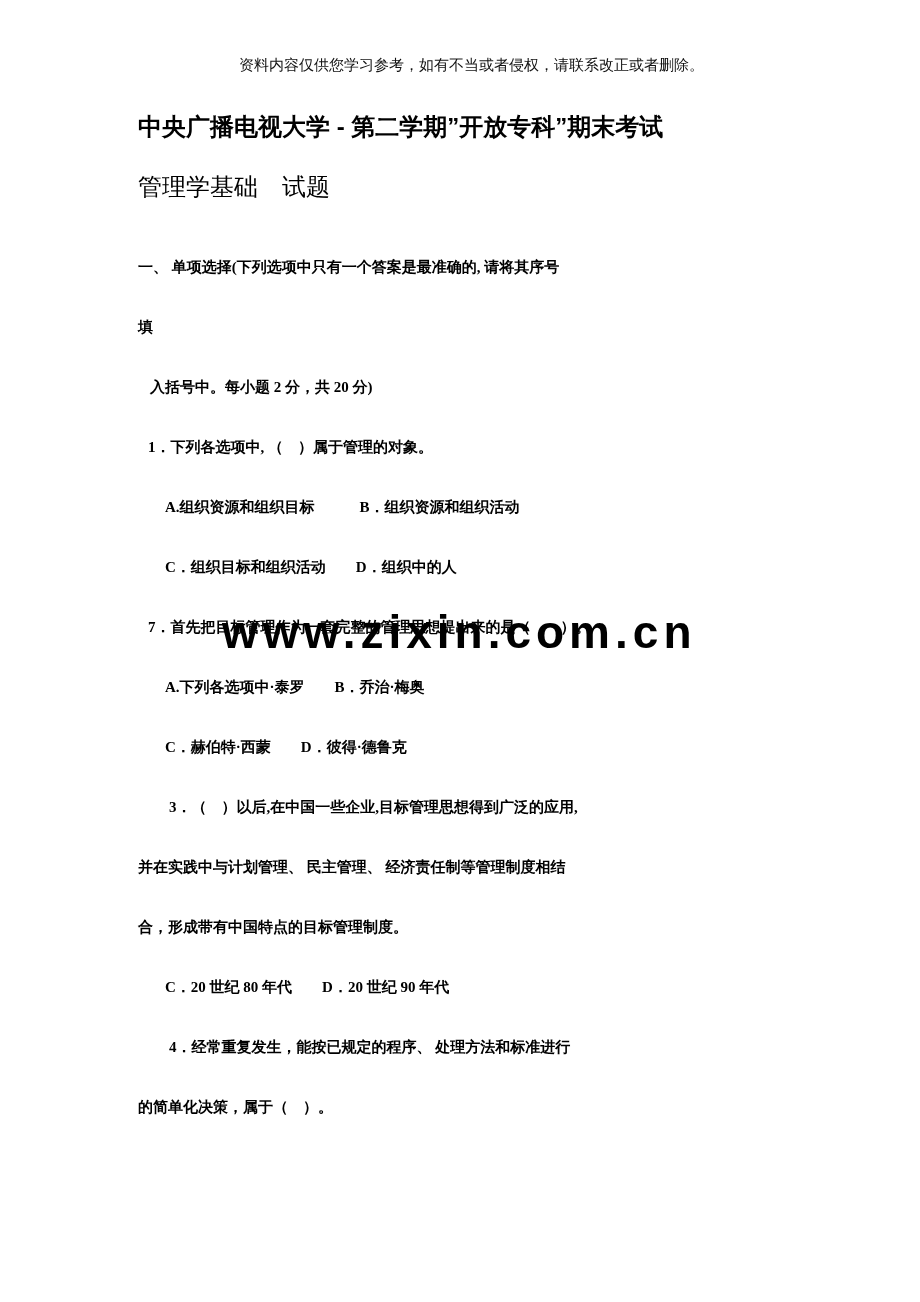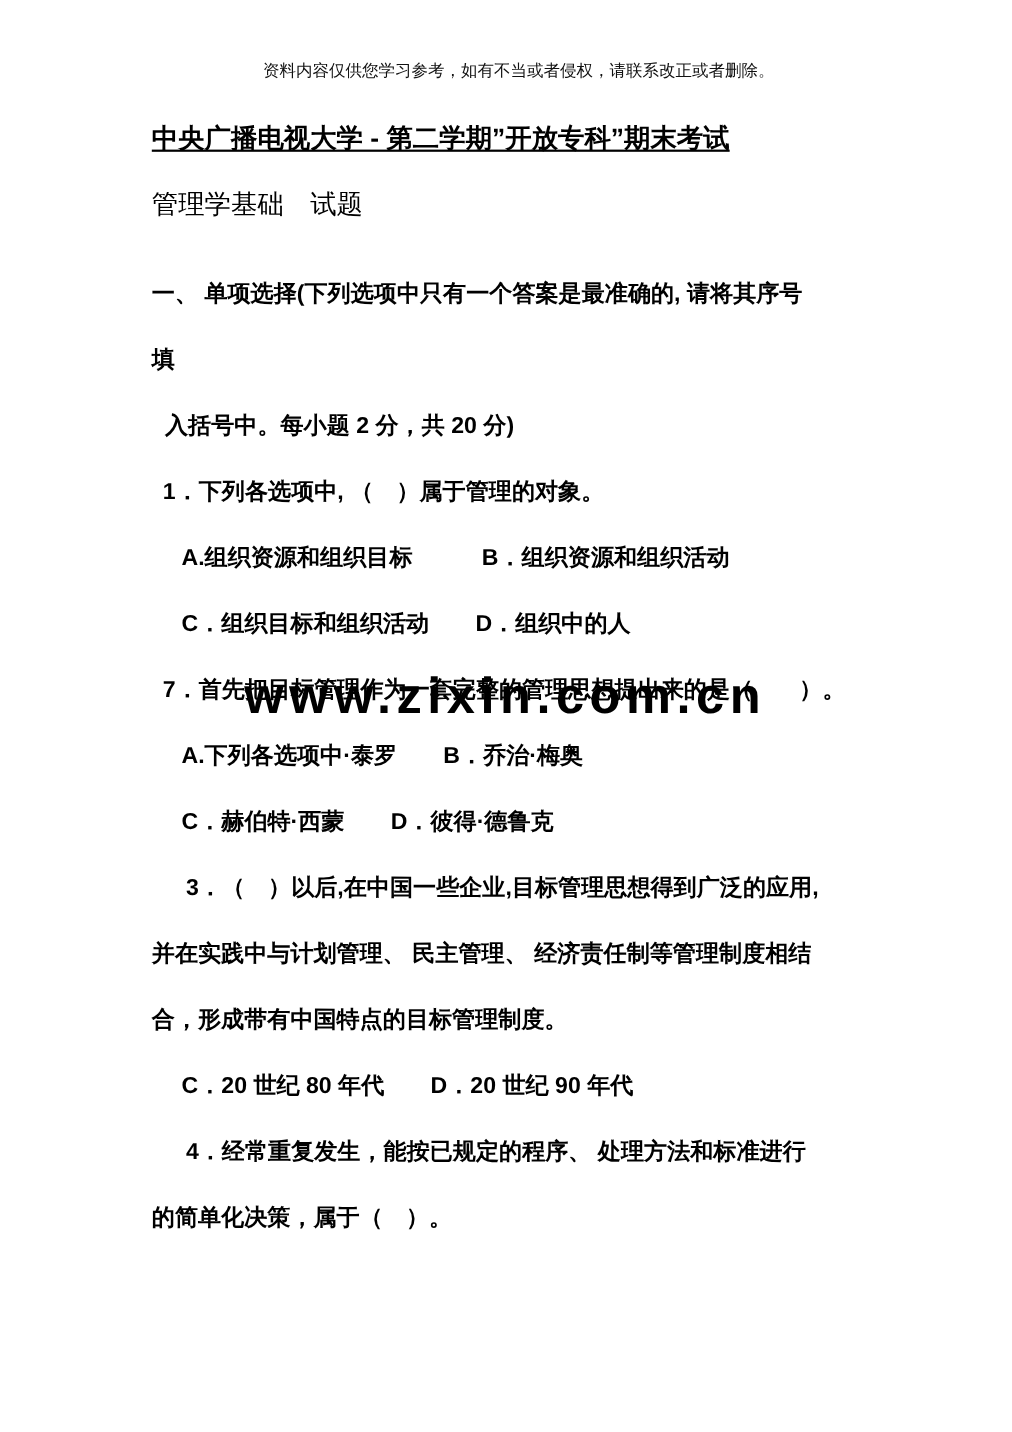--- a/index.html
+++ b/index.html
@@ -23,35 +23,35 @@
     font-family:"Liberation Serif","DejaVu Serif",serif;
     color:#111111;
     white-space:nowrap;
   }
   .title{
     margin:0 0 28px 0;
     font-size:24px;
     line-height:32px;
     font-weight:700;
     white-space:nowrap;
-    text-decoration:underline;
   }
   .subtitle{
     margin:0 0 51px 0;
     font-size:24px;
     line-height:32px;
     font-weight:400;
     white-space:nowrap;
   }
   .line{
     margin:0 0 33px 0;
-    font-size:21px;
+    font-size:15px;
     line-height:27px;
     font-weight:700;
     white-space:nowrap;
+    font-family:Liberation Serif, serif;
   }
   .indent-sm{padding-left:12px;margin-top:32px;}
   .indent-q{padding-left:10px;}
   .indent-q3{padding-left:31px;}
   .indent-opt{padding-left:27px;}
   .watermark{
     position:absolute;
     z-index:0;
     left:222px;
     top:608px;

